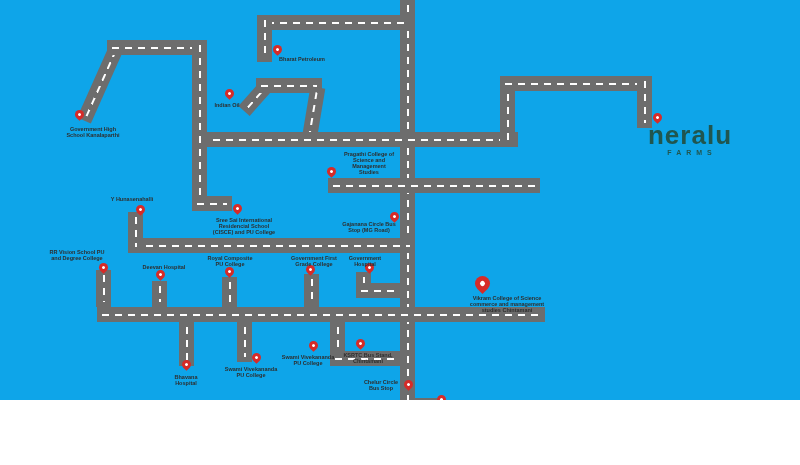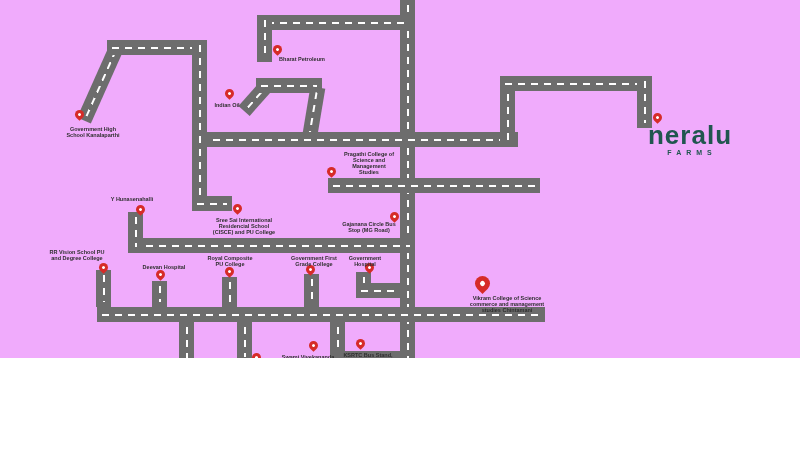--- a/index.html
+++ b/index.html
@@ -1,20 +1,20 @@
 <!DOCTYPE html>
 <html style="--road: #6d6d6d; --dash: #ffffff; --pin: #d62b28; --label: #2e2e2e; --logo: #20564f;"><head>
 <meta charset="utf-8">
 <style>
   :root{
     --road:#6d6d6d; --dash:#ffffff; --pin:#d62b28; --label:#2e2e2e; --logo:#20564f;
   }
   html,body{margin:0;padding:0;background:#fff;}
   #map{
-    position:relative;width:800px;height:358px;background:#f0abfc;overflow:hidden;
+    position:relative;width:800px;height:400px;background:#0ea5e9;overflow:hidden;
     font-family:"Liberation Sans", sans-serif;
   }
   .road{position:absolute;background:var(--road);}
   .road.h{height:15px;}
   .road.v{width:15px;}
   .road.h .dash{position:absolute;left:5px;right:5px;top:50%;height:2px;margin-top:-1px;
     background:repeating-linear-gradient(90deg,var(--dash) 0 7px,transparent 7px 13px);}
   .road.v .dash{position:absolute;top:5px;bottom:5px;left:50%;width:2px;margin-left:-1px;
     background:repeating-linear-gradient(180deg,var(--dash) 0 7px,transparent 7px 13px);}
   .pin{position:absolute;width:9px;height:9px;background:var(--pin);

